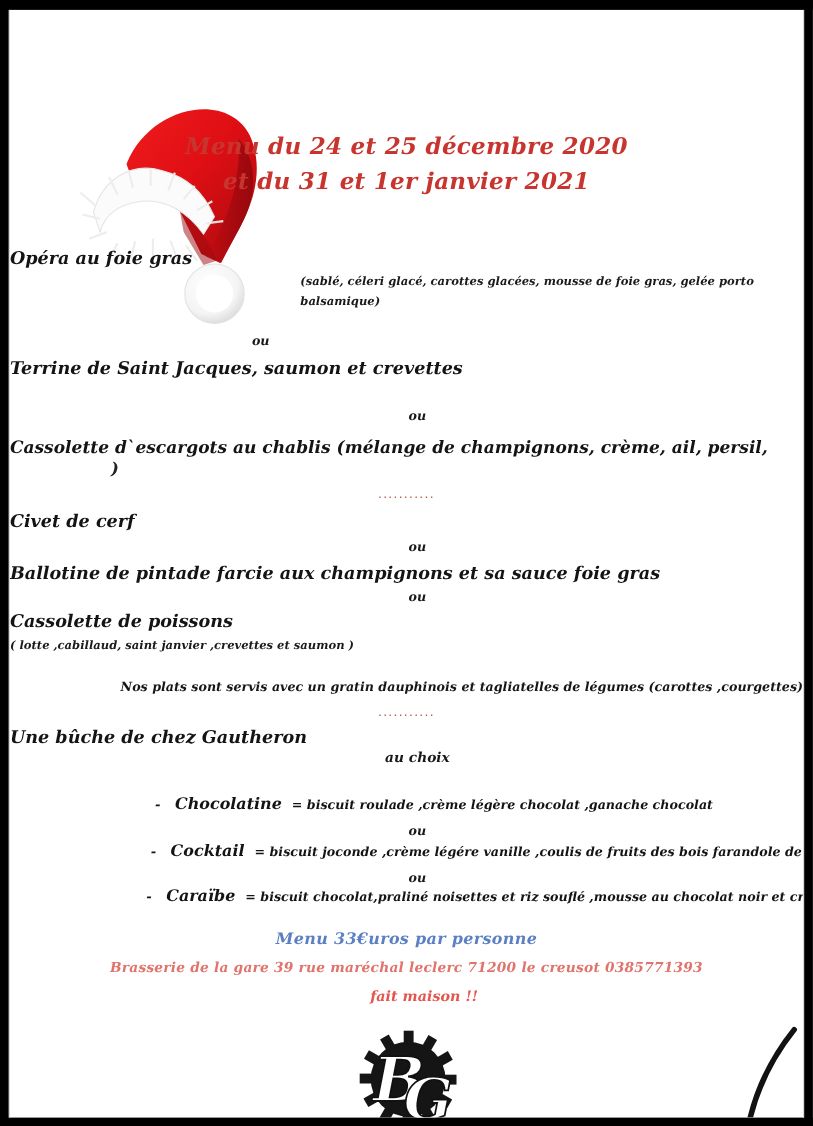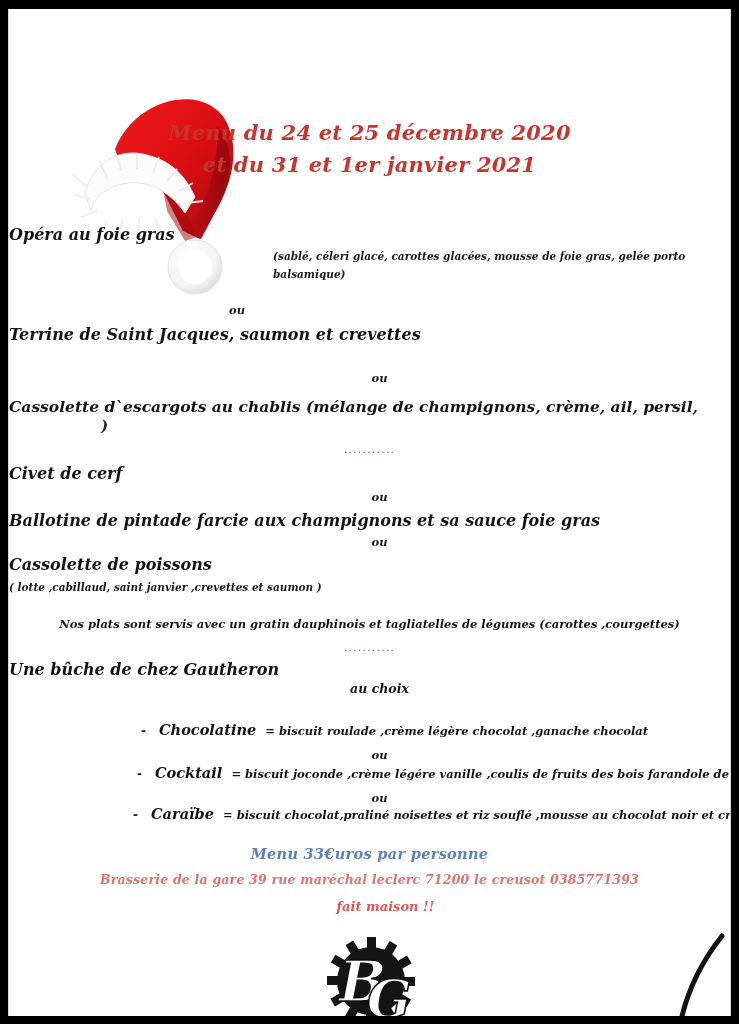--- a/index.html
+++ b/index.html
@@ -49,21 +49,21 @@
   .sub{
     font-size:10.5px;line-height:17px;font-weight:bold;font-style:italic;
     font-family:"DejaVu Serif", serif;color:#1a1a1a;
   }
   .ou{
     font-family:"DejaVu Serif", serif;font-style:italic;font-weight:bold;
     font-size:11.5px;color:#181818;text-align:center;line-height:18px;margin-left:20px;
   }
   .note{
     font-family:"DejaVu Serif", serif;font-style:italic;font-weight:bold;
-    font-size:11.5px;line-height:18px;color:#161616;text-align:center;
+    font-size:11.5px;line-height:18px;color:#161616;text-align:right;
   }
 
   .abs{position:absolute;left:0;right:0;}
 
   .sub-left{position:absolute;text-align:left;}
 
   .divider{
     position:absolute;left:0;right:0;text-align:center;
     color:#b5524a;font-size:11px;letter-spacing:1.2px;
     font-family:"DejaVu Sans", sans-serif;line-height:10px;

